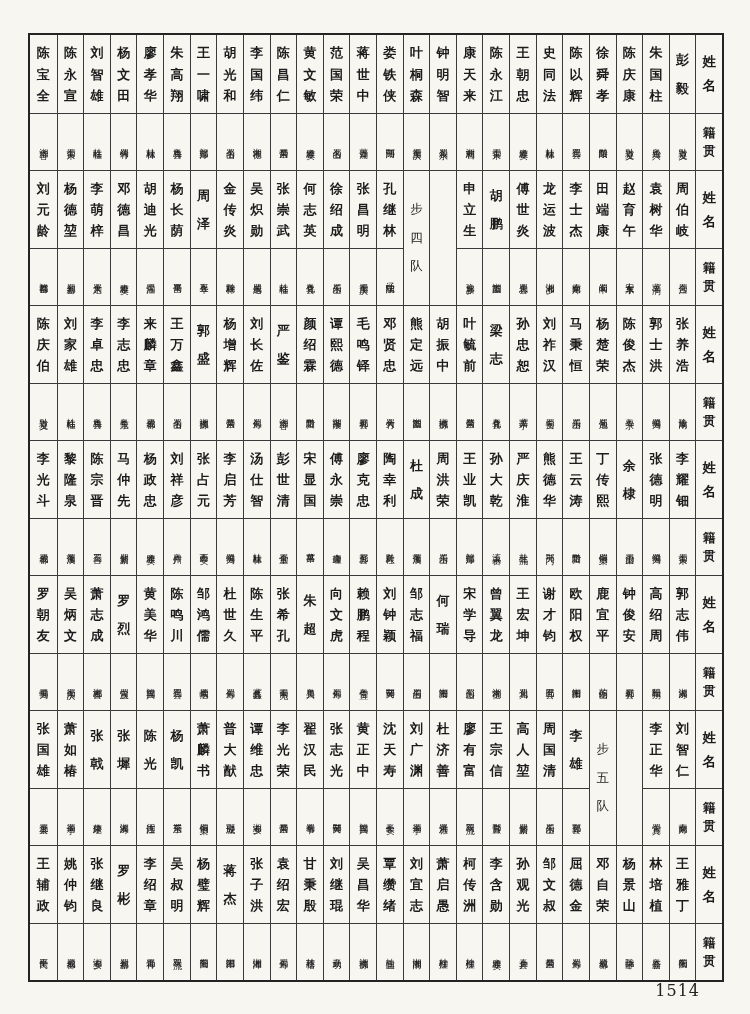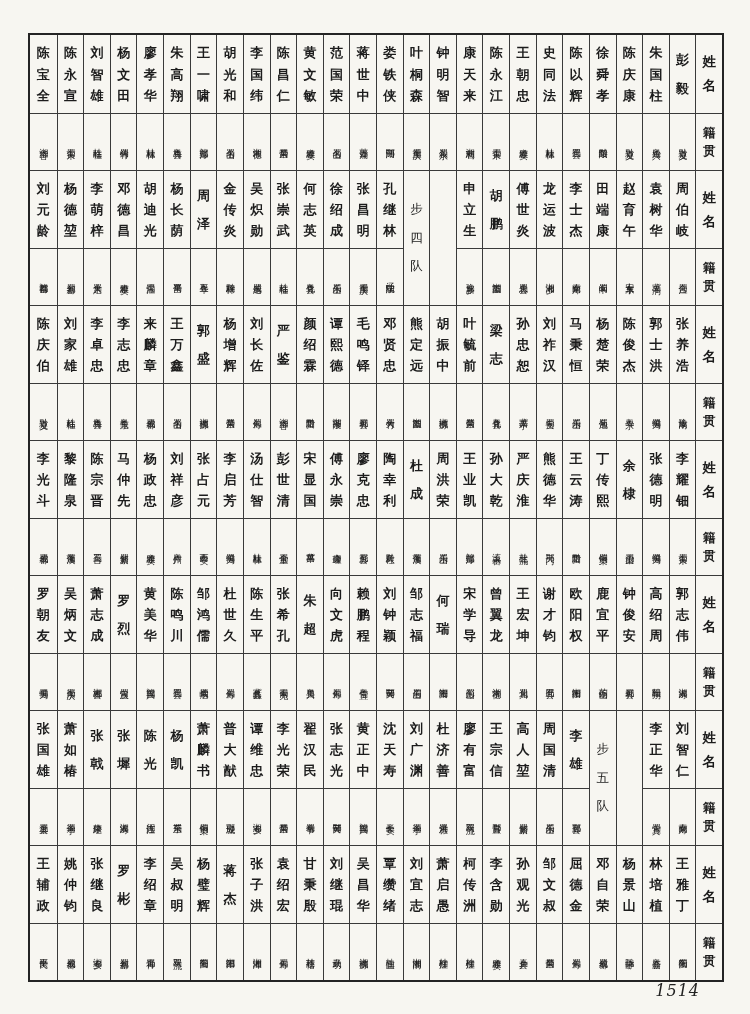--- a/index.html
+++ b/index.html
@@ -81,21 +81,20 @@
     padding:7px 0;
   }
   .header-name-cell span,.header-place-cell span{line-height:1;}
   .page-number{
     position:absolute;
     right:50px;bottom:14px;
     font-family:"DejaVu Serif",serif;
     font-size:16px;
     letter-spacing:1px;
     color:#222;
-    font-style:italic;
   }
 </style>
 </head>
 <body>
 
 <div class="page">
   <div class="roster-table">
       <div class="band">
         <div class="cell name-cell first-col row-top" style="grid-column: 1;">
           <span>陈</span>

